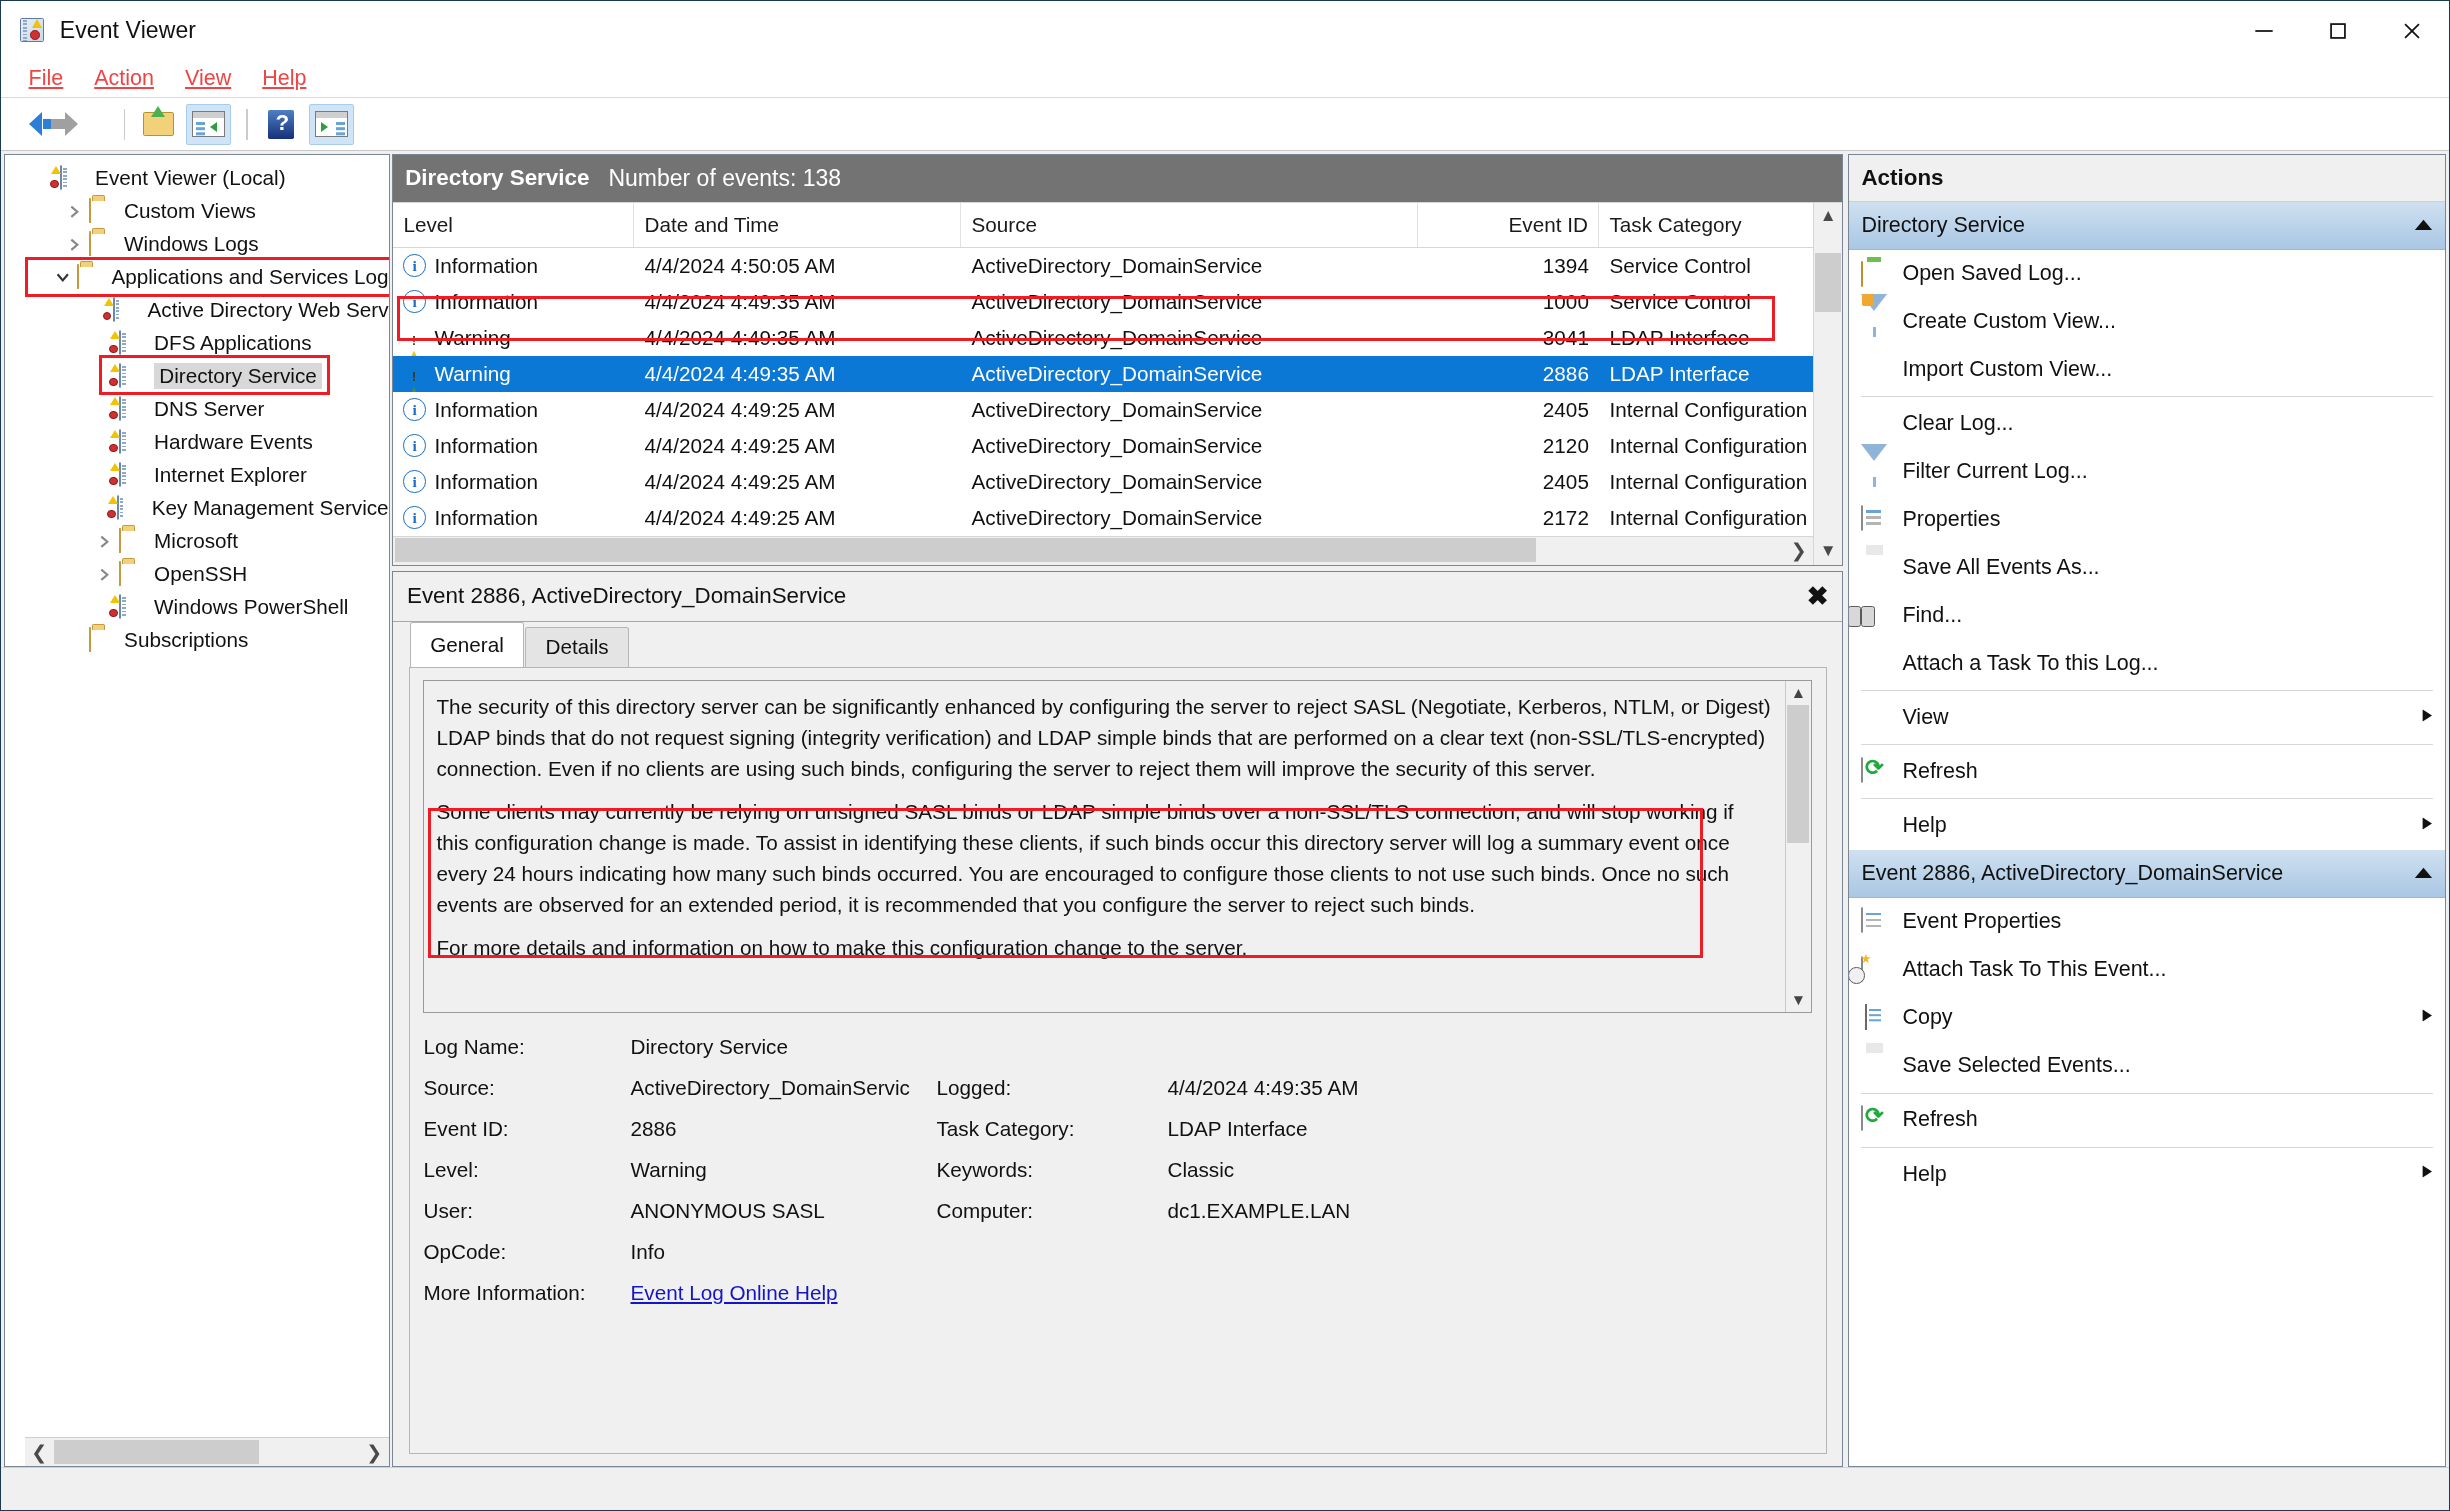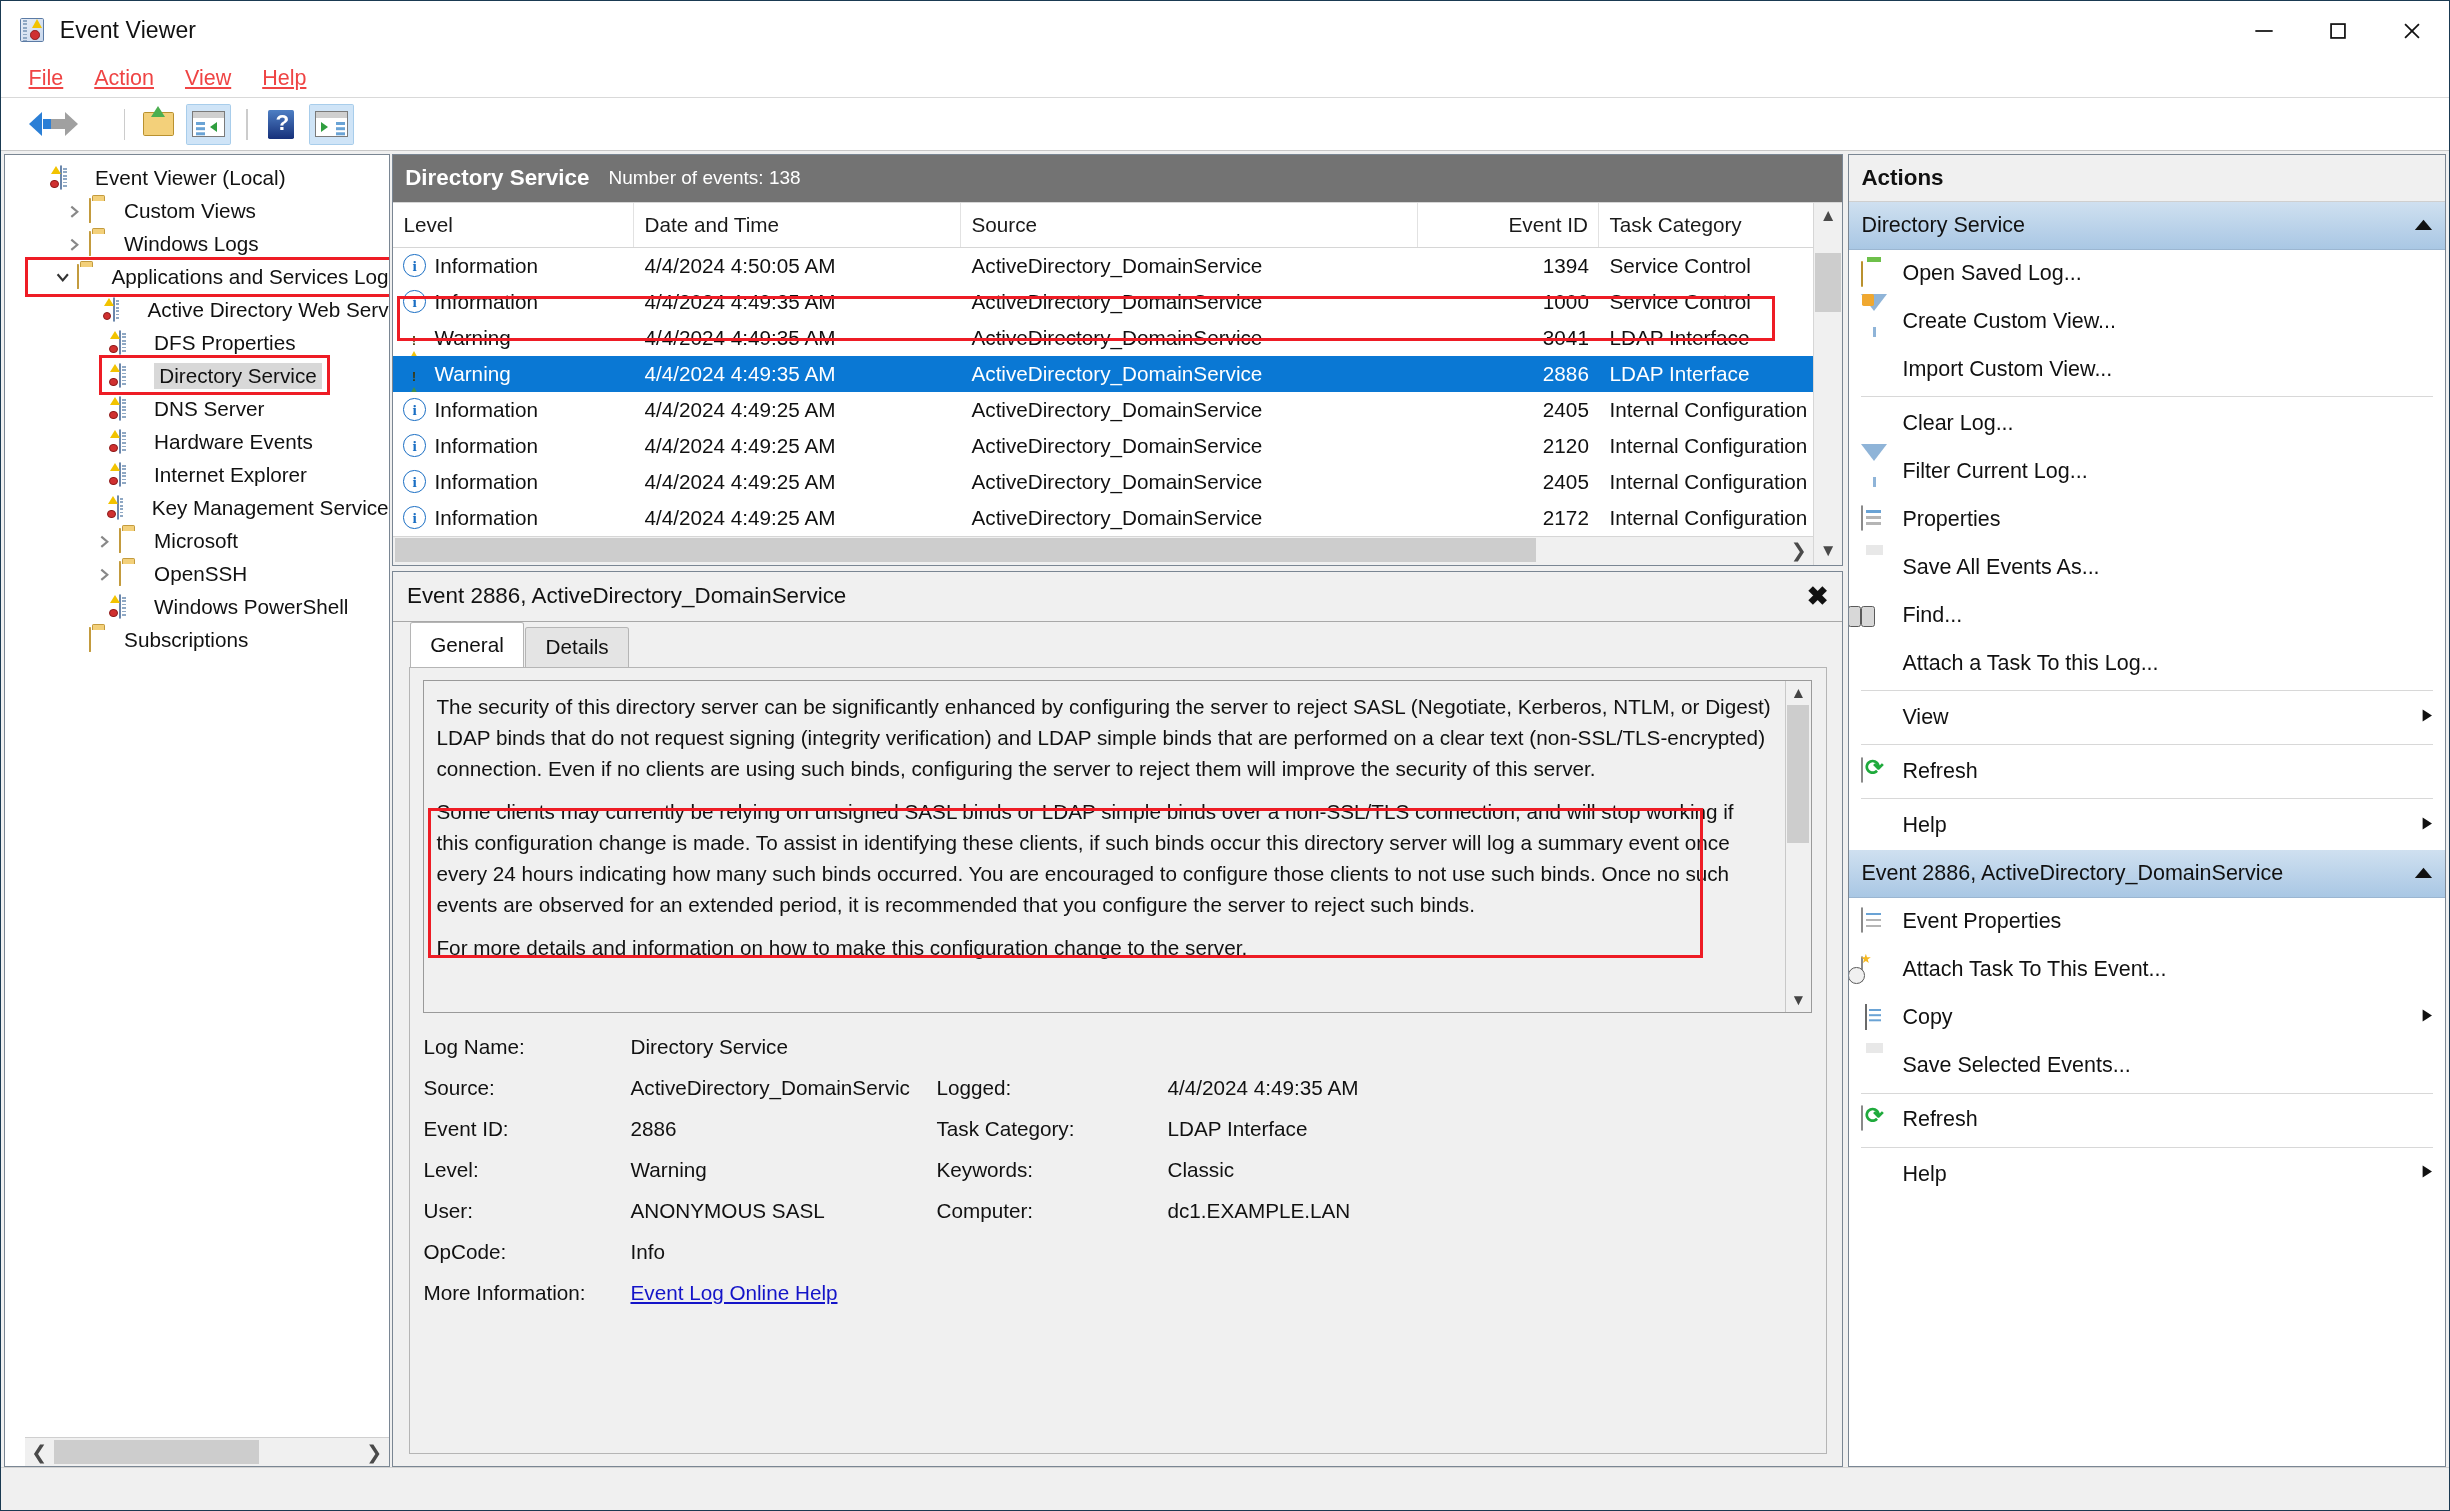--- a/index.html
+++ b/index.html
@@ -174,21 +174,21 @@
     flex: 0 0 auto;
     position: relative;
   }
   .panel-header {
     height: 48px; flex: 0 0 48px;
     background: #737373; color: #ffffff;
     display: flex; align-items: center; padding-left: 12px;
     border-bottom: 1.7px solid #d6d6d6;
   }
   .panel-header .ph-title { font-size: 22.4px; font-weight: bold; margin-right: 19px; }
-  .panel-header .ph-sub { font-size: 19px; }
+  .panel-header .ph-sub { font-size: 23px; }
   .grid-wrap { display: flex; flex: 1; min-height: 0; }
   .grid { flex: 1; min-width: 0; display: flex; flex-direction: column; background:#fff; }
   .grid-head {
     display: flex; height: 45px; flex: 0 0 45px;
     background: #ffffff; border-bottom: 0.9px solid #d6d6d6;
     font-size: 20.7px; color: #1a1a1a; align-items: center;
   }
   .gh { padding: 0 10.3px; border-right: 0.9px solid #e2e2e2; height: 100%;
         display: flex; align-items: center; }
   .c-level { width: 241px; flex: 0 0 241px; }
@@ -467,21 +467,21 @@
           <div class="tree-row">
             <span class="indent" style="width: 59px;"></span>
             <span class="twisty"></span>
             <span class="ti"><span class="ico-log"><span class="warn"></span><span class="err"></span></span></span>
             <span class="tree-label">Active Directory Web Serv</span>
           </div>
           <div class="tree-row">
             <span class="indent" style="width: 59px;"></span>
             <span class="twisty"></span>
             <span class="ti"><span class="ico-log"><span class="warn"></span><span class="err"></span></span></span>
-            <span class="tree-label">DFS Properties</span>
+            <span class="tree-label">DFS Applications</span>
           </div>
           <div class="tree-row selected">
             <span class="indent" style="width: 59px;"></span>
             <span class="twisty"></span>
             <span class="ti"><span class="ico-log"><span class="warn"></span><span class="err"></span></span></span>
             <span class="tree-label">Directory Service</span>
           </div>
           <div class="tree-row">
             <span class="indent" style="width: 59px;"></span>
             <span class="twisty"></span>

